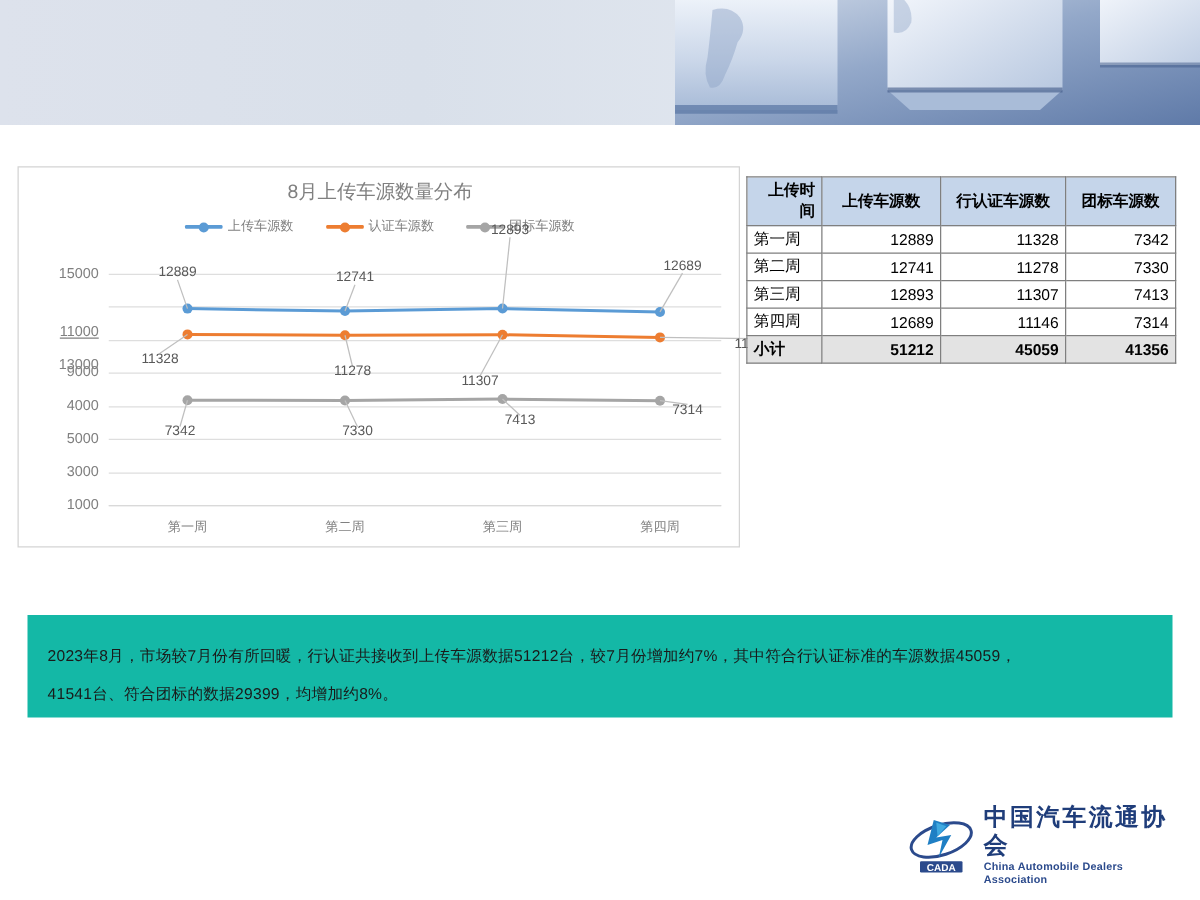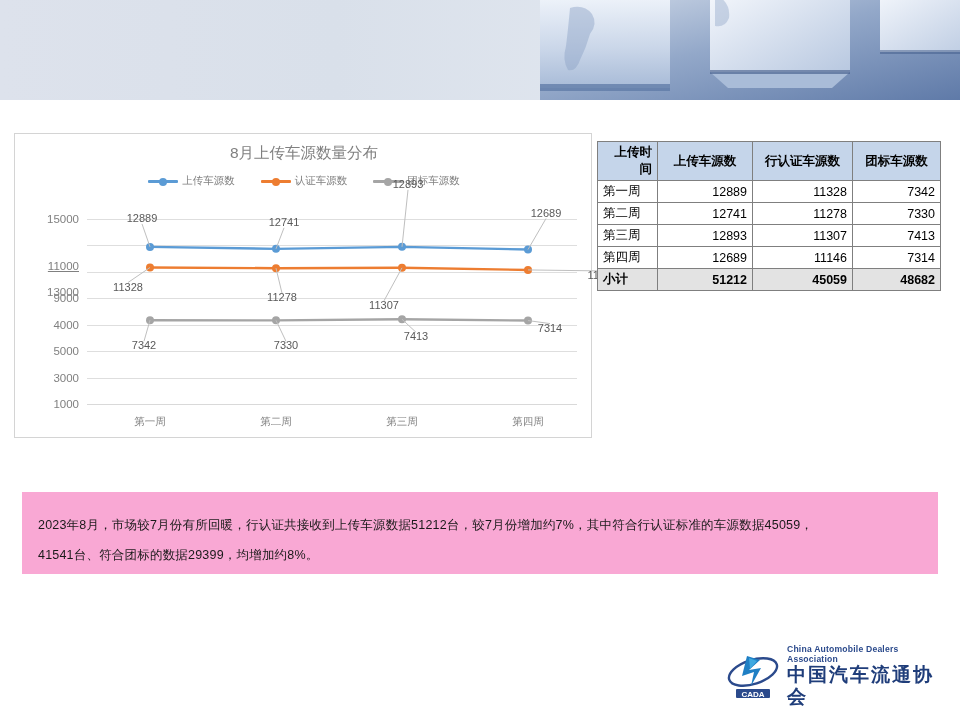--- a/index.html
+++ b/index.html
@@ -67,21 +67,21 @@
   #data-table th:first-child{width:60px;text-align:right;}
   #data-table th:nth-child(2){width:95px;}
   #data-table th:nth-child(3){width:100px;}
   #data-table th:nth-child(4){width:88px;}
   #data-table td.rowhead{text-align:left;}
   #data-table td.num{text-align:right;}
   #data-table tr.total td{background:#e3e3e3;font-weight:bold;}
   
   #note-box{
     position:absolute;left:22px;top:492px;width:916px;height:82px;
-    background:#f9a8d4;box-sizing:border-box;padding:18px 16px 0 16px;
+    background:#14b8a6;box-sizing:border-box;padding:18px 16px 0 16px;
   }
   .note-line{font-size:12.5px;color:#1a1a1a;line-height:30px;letter-spacing:.2px;}
   
   #logo{
     position:absolute;left:727px;top:650px;width:212px;height:52px;
     display:flex;align-items:center;gap:8px;
   }
   #logo-mark{width:52px;height:48px;flex:0 0 52px;position:relative;}
   #logo-text{display:flex;flex-direction:column;justify-content:center;}
   #logo-cn{font-size:19px;font-weight:bold;color:#1f3d7a;letter-spacing:2px;line-height:1.15;}
@@ -256,37 +256,37 @@
       <tr>
         <td class="rowhead">第四周</td>
         <td class="num">12689</td>
         <td class="num">11146</td>
         <td class="num">7314</td>
       </tr>
       <tr class="total">
         <td class="rowhead">小计</td>
         <td class="num">51212</td>
         <td class="num">45059</td>
-        <td class="num">48682</td>
+        <td class="num">41356</td>
       </tr>
     </tbody>
 </table>
 
 <div id="note-box">
   <div class="note-line">2023年8月，市场较7月份有所回暖，行认证共接收到上传车源数据51212台，较7月份增加约7%，其中符合行认证标准的车源数据45059，</div>
   <div class="note-line">41541台、符合团标的数据29399，均增加约8%。</div>
 </div>
 
 <div id="logo">
   <div id="logo-mark">
     <svg width="52" height="48" viewBox="0 0 52 48">
       <ellipse cx="26" cy="20" rx="25" ry="12" fill="none" stroke="#2b4a8c" stroke-width="2.4" transform="rotate(-18 26 20)"></ellipse>
       <path d="M20 4 L33 8 L22 18 L34 16 L24 34 L27 20 L15 24 Z" fill="#1f7fc4"></path>
       <path d="M22 6 L30 9 L23 17 Z" fill="#3fa9e0"></path>
       <rect x="9" y="37" width="34" height="9" rx="1" fill="#2b4a8c"></rect>
       <text x="26" y="44.5" font-family="'Liberation Sans',sans-serif" font-size="8" font-weight="bold" fill="#ffffff" text-anchor="middle">CADA</text>
     </svg>
   </div>
   <div id="logo-text">
+    <div id="logo-cn">中国汽车流通协会</div>
     <div id="logo-en">China Automobile Dealers Association</div>
-    <div id="logo-cn">中国汽车流通协会</div>
   </div>
 </div>
 
 </body></html>

